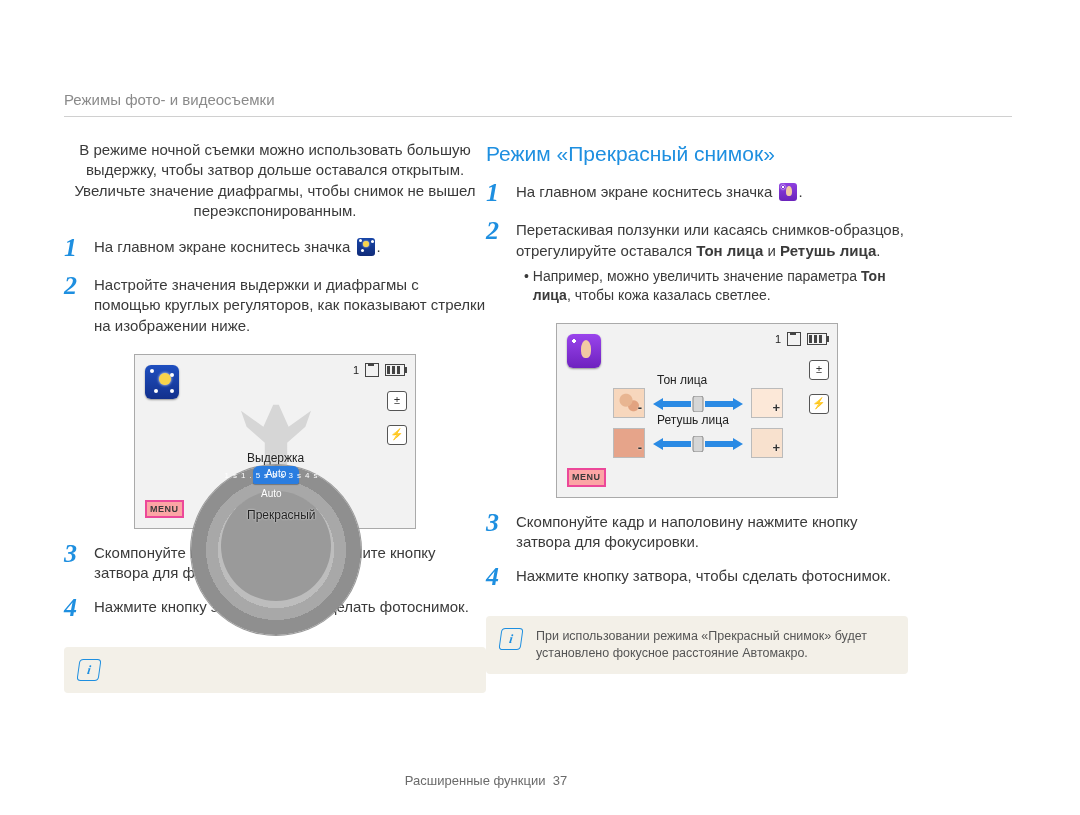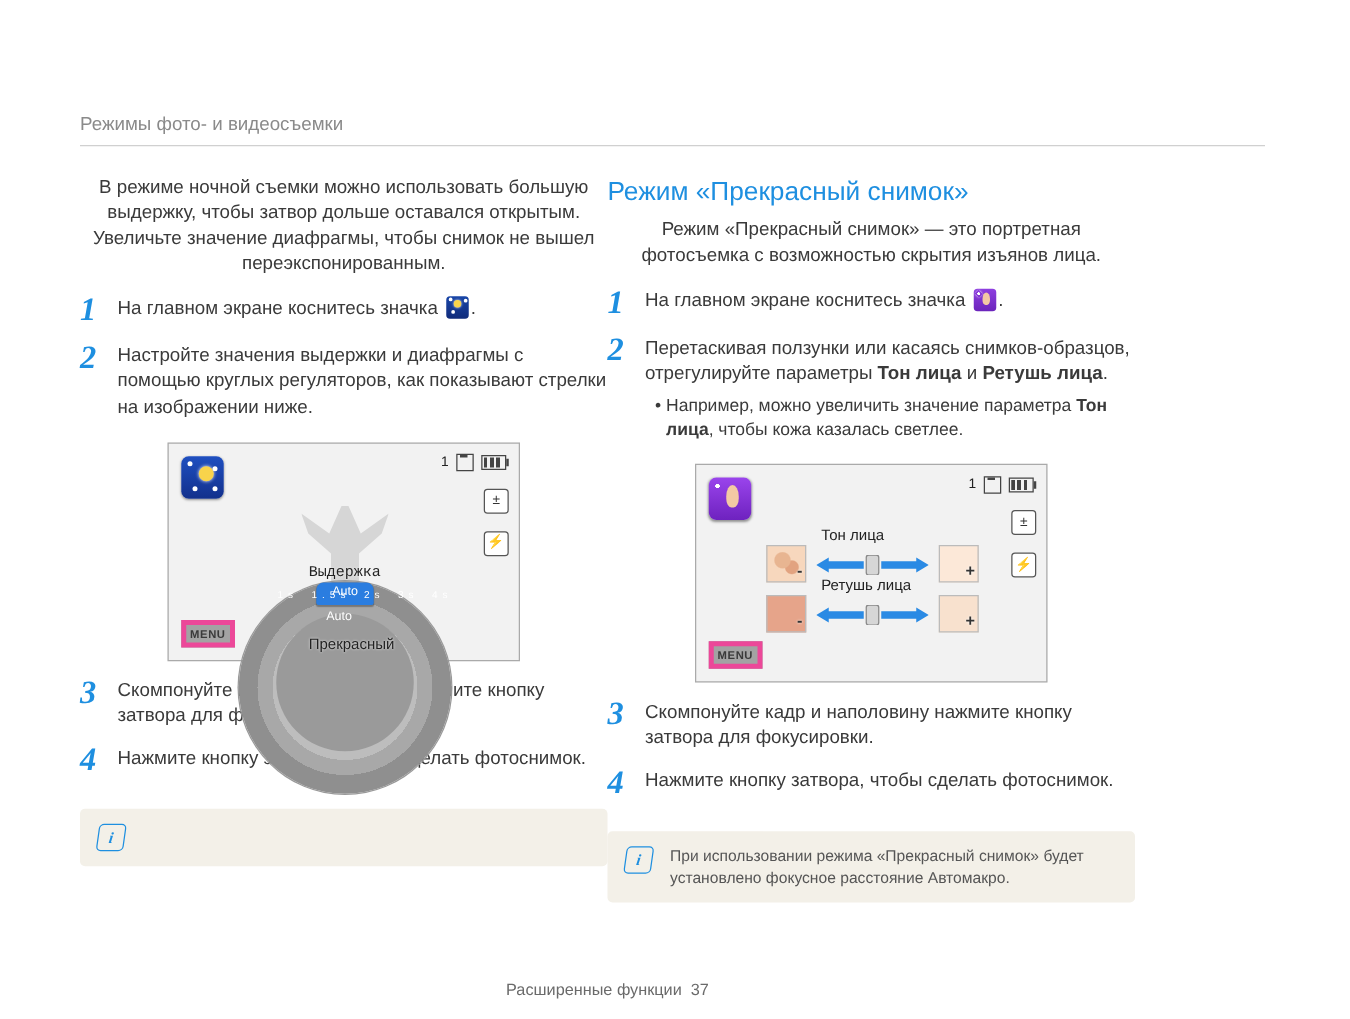--- a/index.html
+++ b/index.html
@@ -147,47 +147,47 @@
     position:absolute; left:106px; top:16px; width:70px; height:100px;
     background:
       radial-gradient(circle at 50% 18%, #d8d8d8 0 12px, transparent 13px),
       linear-gradient(#d6d6d6,#d6d6d6);
     clip-path: polygon(46% 34%, 54% 34%, 68% 56%, 100% 40%, 92% 56%, 66% 72%, 66% 100%, 34% 100%, 34% 72%, 8% 56%, 0% 40%, 32% 56%);
   }
   .mock-night .exposure-label, .mock-night .aperture-label {
     position:absolute; font-size:12px; color:#222;
     text-shadow:0 0 2px #f2f2f2;
   }
-  .mock-night .exposure-label { left:112px; top:95px;font-family:Liberation Mono, monospace; }
+  .mock-night .exposure-label { left:112px; top:95px; }
   .mock-night .aperture-label { left:112px; top:152px; }
   .mock-night .dial-outer {
     position:absolute; left:56px; top:110px; width:170px; height:170px; border-radius:50%;
     background: radial-gradient(circle,#bdbdbd 0 58px,#a8a8a8 58px 70px,#8f8f8f 70px 85px);
     box-shadow: 0 0 0 1px #999;
   }
   .mock-night .dial-inner {
     position:absolute; left:86px; top:136px; width:110px; height:110px; border-radius:50%;
     background:#9a9a9a;
   }
   .mock-night .auto-cap {
     position:absolute; left:118px; top:111px; width:46px; height:18px; background:#2a7de0;
     color:#fff; font-size:10px; text-align:center; line-height:16px; border-radius:6px 6px 2px 2px;
     box-shadow:0 1px 1px rgba(0,0,0,.3);
   }
   .mock-night .auto-text {
     position:absolute; left:126px; top:132px; font-size:10px; color:#fff;
   }
   .mock-night .tick-nums {
-    position:absolute; left:87px; top:116px; font-size:8px; color:#fff; letter-spacing:4px;
-    transform: rotate(0deg); width:140px; display:flex; justify-content:space-between;
+    position:absolute; left:68px; top:116px; font-size:8px; color:#fff; letter-spacing:4px;
+    transform: rotate(0deg); width:140px; display:flex; justify-content:center;
   }
   .mock-night .tick-nums span{ transform:rotate(0deg); }
   .menu-tag {
     position:absolute; left:10px; bottom:10px; font-size:9px; font-weight:bold;
-    border:4px solid #ec4899; background:#a3a3a3; padding:1px 3px; letter-spacing:.5px;
+    border:2px solid #ec4899; background:#fca5a5; padding:1px 3px; letter-spacing:.5px;
   }
 
   
   .mock-beauty .mode-chip {
     position:absolute; left:10px; top:10px; width:34px; height:34px; border-radius:6px;
     background: linear-gradient(#9a44ec,#6e22bf); box-shadow: 0 1px 2px rgba(0,0,0,.4);
   }
   .mock-beauty .mode-chip::before{
     content:""; position:absolute; left:14px; top:6px; width:10px; height:18px; border-radius:50% 50% 40% 40%;
     background:#f3c9a4;
@@ -229,21 +229,21 @@
     background:#f3f0e8; border-radius:4px; padding:12px 14px; margin-top:26px;
     font-size:12.5px; color:#555;
   }
   .tip-icon {
     width:20px; height:20px; border:1.5px solid #1e8fe0; border-radius:4px;
     color:#1e8fe0; font-style:italic; font-family:Georgia,serif; font-weight:bold;
     display:flex; align-items:center; justify-content:center; flex-shrink:0;
     transform: skewX(-8deg);
   }
   .footer {
-    position:absolute; left:0; bottom:14px; width:100%; text-align:center;
+    position:absolute; left:0; bottom:25px; width:100%; text-align:center;
     font-size:13px; color:#6a6a6a;
   }
 </style>
 </head>
 <body>
 
 <div class="page">
   <div class="section-label">Режимы фото- и видеосъемки</div>
 
   <div class="columns">
@@ -303,34 +303,33 @@
         <div class="step-body">Нажмите кнопку затвора, чтобы сделать фотоснимок.</div>
       </div>
 
       <div class="tip-box">
         <div class="tip-icon">i</div>
       </div>
     </div>
 
     <div class="col">
       <h2>Режим «Прекрасный снимок»</h2>
-      <p class="intro">Режим «Прекрасный снимок» — это портретная фотосъемка с возможностью скрытия изъянов лица.</p>
 
       <div class="step">
         <div class="step-num">1</div>
         <div class="step-body">
           <span>На главном экране коснитесь значка</span>
           <span class="inline-icon ic-beauty"></span><span>.</span>
         </div>
       </div>
 
       <div class="step">
         <div class="step-num">2</div>
         <div class="step-body">
-          <span>Перетаскивая ползунки или касаясь снимков-образцов, отрегулируйте параметры </span><b>Тон лица</b><span> и </span><b>Ретушь лица</b><span>.</span>
+          <span>Перетаскивая ползунки или касаясь снимков-образцов, отрегулируйте оставался </span><b>Тон лица</b><span> и </span><b>Ретушь лица</b><span>.</span>
           <div class="bullet">
             <div class="dot">•</div>
             <div>
               <span>Например, можно увеличить значение параметра </span><b>Тон лица</b><span>, чтобы кожа казалась светлее.</span>
             </div>
           </div>
         </div>
       </div>
 
       <div class="mock-screen mock-beauty">

